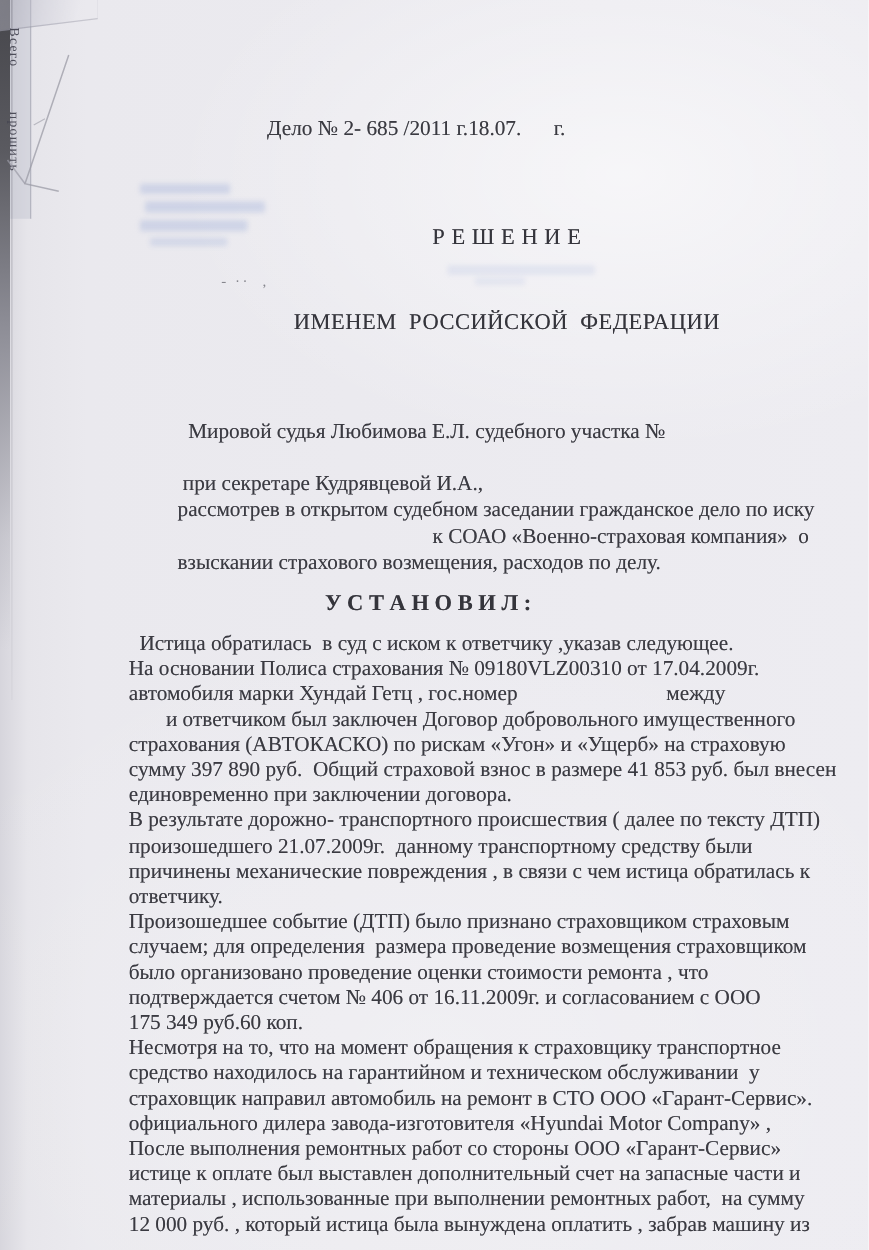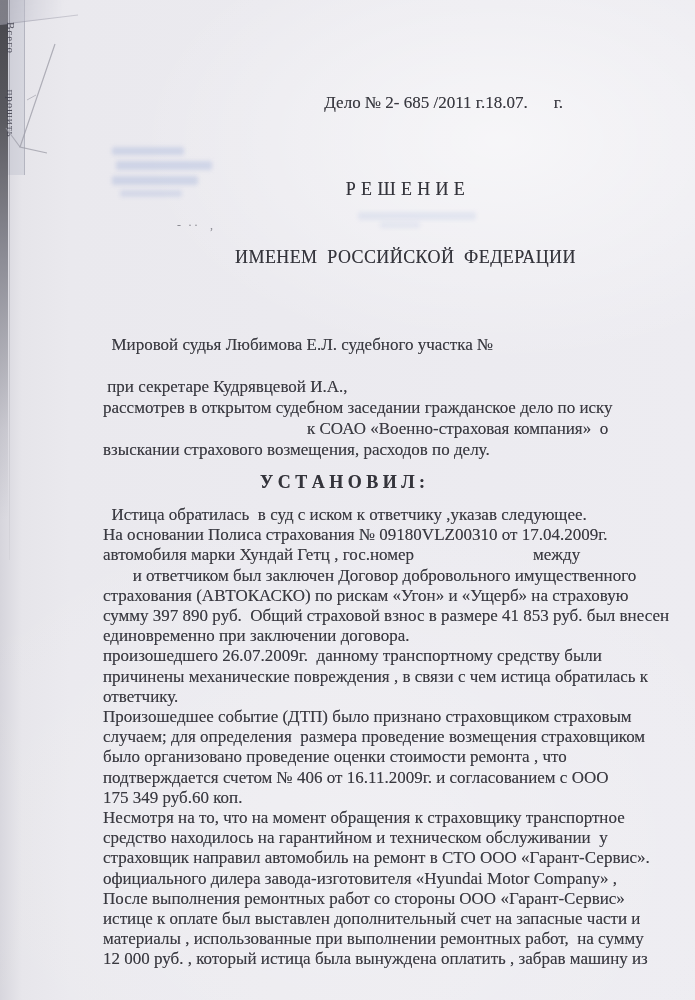--- a/index.html
+++ b/index.html
@@ -48,25 +48,25 @@
   .g4{left:120px;top:190px;width:62px;height:7px;opacity:.8;}
   .g5{left:358px;top:212px;width:118px;height:8px;opacity:.55;}
   .g6{left:380px;top:222px;width:40px;height:6px;opacity:.5;}
   .erased-marks{
     position:absolute;left:177px;top:218px;font-size:12px;color:#65656d;
     letter-spacing:2px;opacity:.75;white-space:pre;
   }
   
   .content{position:absolute;left:103px;top:93px;width:575px;}
   .content, .content *{text-shadow:0 0 0.5px rgba(55,55,64,0.5);}
-  .header-row{display:flex;justify-content:flex-end;font-size:17px;line-height:19px;}
+  .header-row{display:flex;justify-content:center;font-size:17px;line-height:19px;}
   .header-right{display:flex;gap:26px;margin-right:115px;}
   .title-block{margin-top:21px;text-align:center;padding-left:30px;font-size:18px;line-height:22.5px;color:#34343b;letter-spacing:0.4px;white-space:pre;}
   .intro{margin-top:21px;}
-  .intro .doc-line{line-height:21px;}
+  .intro .doc-line{line-height:21px;margin-left:39px;}
   .section-heading{margin-top:12px;text-align:center;transform:translateX(-48px);font-size:18px;line-height:20px;color:#34343b;white-space:pre;font-weight:bold;}
   .body-text{margin-top:13px;}
   .doc-line{white-space:pre;font-size:17px;line-height:20.2px;}
 </style>
 </head>
 <body>
 
 <div class="page">
 
   <div class="edge-strip"></div>
@@ -115,21 +115,22 @@
     <div class="section-heading">У С Т А Н О В И Л :</div>
 
     <div class="body-text">
         <div class="doc-line">  Истица обратилась  в суд с иском к ответчику ,указав следующее.</div>
         <div class="doc-line">На основании Полиса страхования № 09180VLZ00310 от 17.04.2009г.</div>
         <div class="doc-line">автомобиля марки Хундай Гетц , гос.номер                            между</div>
         <div class="doc-line">       и ответчиком был заключен Договор добровольного имущественного</div>
         <div class="doc-line">страхования (АВТОКАСКО) по рискам «Угон» и «Ущерб» на страховую</div>
         <div class="doc-line">сумму 397 890 руб.  Общий страховой взнос в размере 41 853 руб. был внесен</div>
         <div class="doc-line">единовременно при заключении договора.</div>
-        <div class="doc-line">произошедшего 26.07.2009г.  данному транспортному средству были</div>
+        <div class="doc-line">В результате дорожно- транспортного происшествия ( далее по тексту ДТП)</div>
+        <div class="doc-line">произошедшего 21.07.2009г.  данному транспортному средству были</div>
         <div class="doc-line">причинены механические повреждения , в связи с чем истица обратилась к</div>
         <div class="doc-line">ответчику.</div>
         <div class="doc-line">Произошедшее событие (ДТП) было признано страховщиком страховым</div>
         <div class="doc-line">случаем; для определения  размера проведение возмещения страховщиком</div>
         <div class="doc-line">было организовано проведение оценки стоимости ремонта , что</div>
         <div class="doc-line">подтверждается счетом № 406 от 16.11.2009г. и согласованием с ООО</div>
         <div class="doc-line">175 349 руб.60 коп.</div>
         <div class="doc-line">Несмотря на то, что на момент обращения к страховщику транспортное</div>
         <div class="doc-line">средство находилось на гарантийном и техническом обслуживании  у</div>
         <div class="doc-line">страховщик направил автомобиль на ремонт в СТО ООО «Гарант-Сервис».</div>

